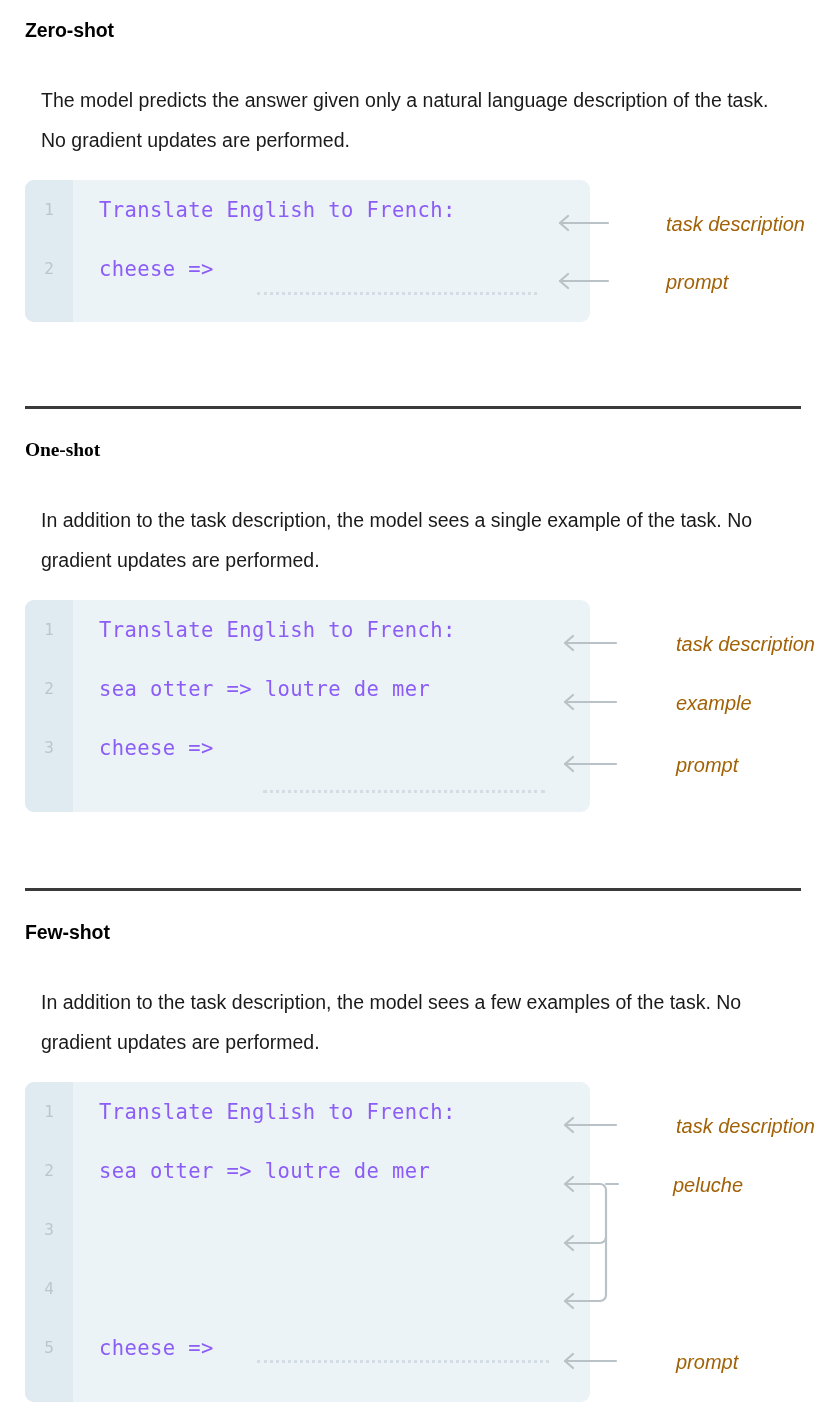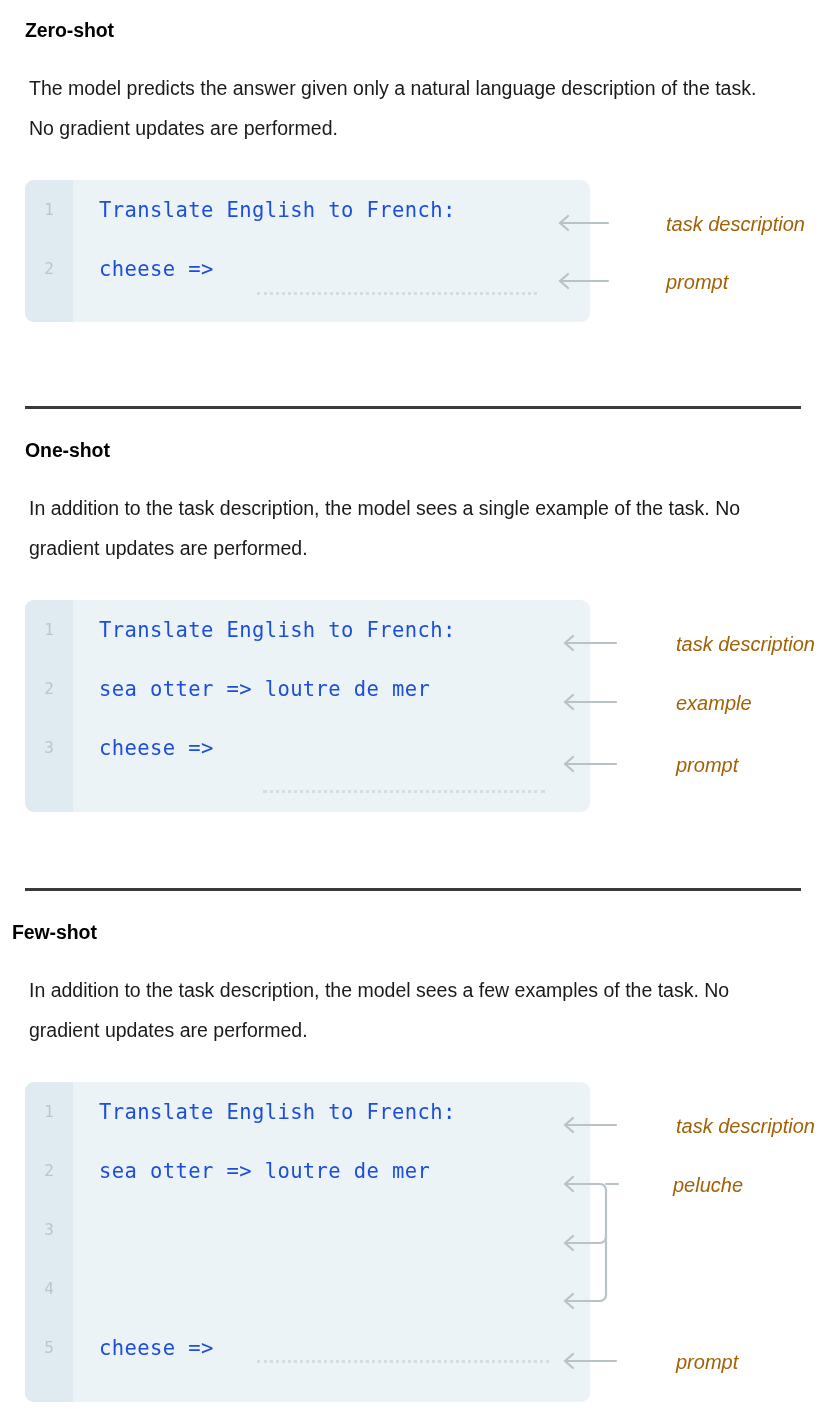--- a/index.html
+++ b/index.html
@@ -37,21 +37,21 @@
     margin: 0;
     padding: 0;
     line-height: 24px;
   }
 
   .sec-desc {
     font-size: 19.5px;
     font-weight: normal;
     color: #1a1a1a;
     line-height: 40px;
-    margin: 4px;
+    margin: 16px;
     padding: 0;
     max-width: 740px;
   }
 
   .code-block {
     position: relative;
     background: #ecf3f7;
     border-radius: 9px;
     overflow: hidden;
     box-sizing: border-box;
@@ -86,21 +86,21 @@
     font-size: 16px;
     color: #b8c6ce;
     user-select: none;
   }
 
   .ltext {
     padding-left: 26px;
     font-family: "DejaVu Sans Mono", "Liberation Mono", monospace;
     font-size: 20.5px;
     letter-spacing: 0.4px;
-    color: #1d4ed8;
+    color: #8b5cf6;
     white-space: pre;
   }
 
   
   .dots {
     position: absolute;
     height: 0;
     border-top: 3px dotted #d3dde3;
     z-index: 3;
   }
@@ -128,25 +128,25 @@
     white-space: nowrap;
     line-height: 1;
     margin-left: 48px;
   }
 
   
   #sec-zero .sec-title { position: absolute; left: 25px; top: 18px; }
   #sec-zero .sec-desc  { position: absolute; left: 25px; top: 64px; }
   #sec-zero .code-block{ position: absolute; left: 25px; top: 180px; width: 565px; height: 142px; }
 
-  #sec-one .sec-title  { position: absolute; left: 25px; top: 438px; }
+  #sec-one .sec-title  { position: absolute; left: 25px; top: 438px; font-family: Liberation Serif, serif; }
   #sec-one .sec-desc   { position: absolute; left: 25px; top: 484px; }
   #sec-one .code-block { position: absolute; left: 25px; top: 600px; width: 565px; height: 212px; }
 
-  #sec-few .sec-title  { position: absolute; left: 12px; top: 920px; }
+  #sec-few .sec-title  { position: absolute; left: 25px; top: 920px; }
   #sec-few .sec-desc   { position: absolute; left: 25px; top: 966px; }
   #sec-few .code-block { position: absolute; left: 25px; top: 1082px; width: 565px; height: 320px; }
 
   .divider-abs { position: absolute; left: 25px; width: 776px; height: 3px; background: #3a3a3a; }
 </style>
 </head>
 <body>
 
 <div class="page">
 

